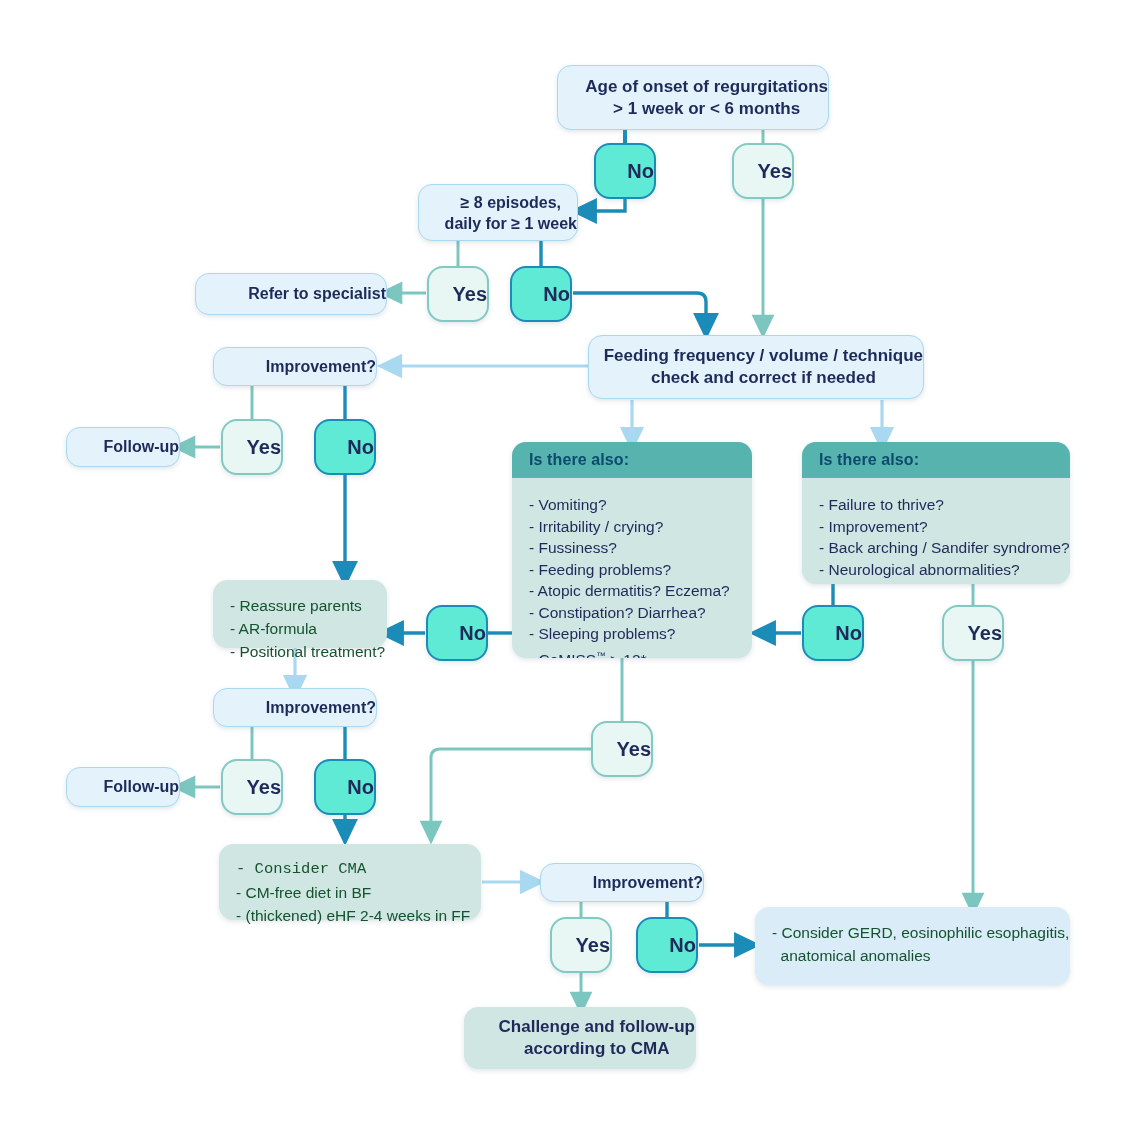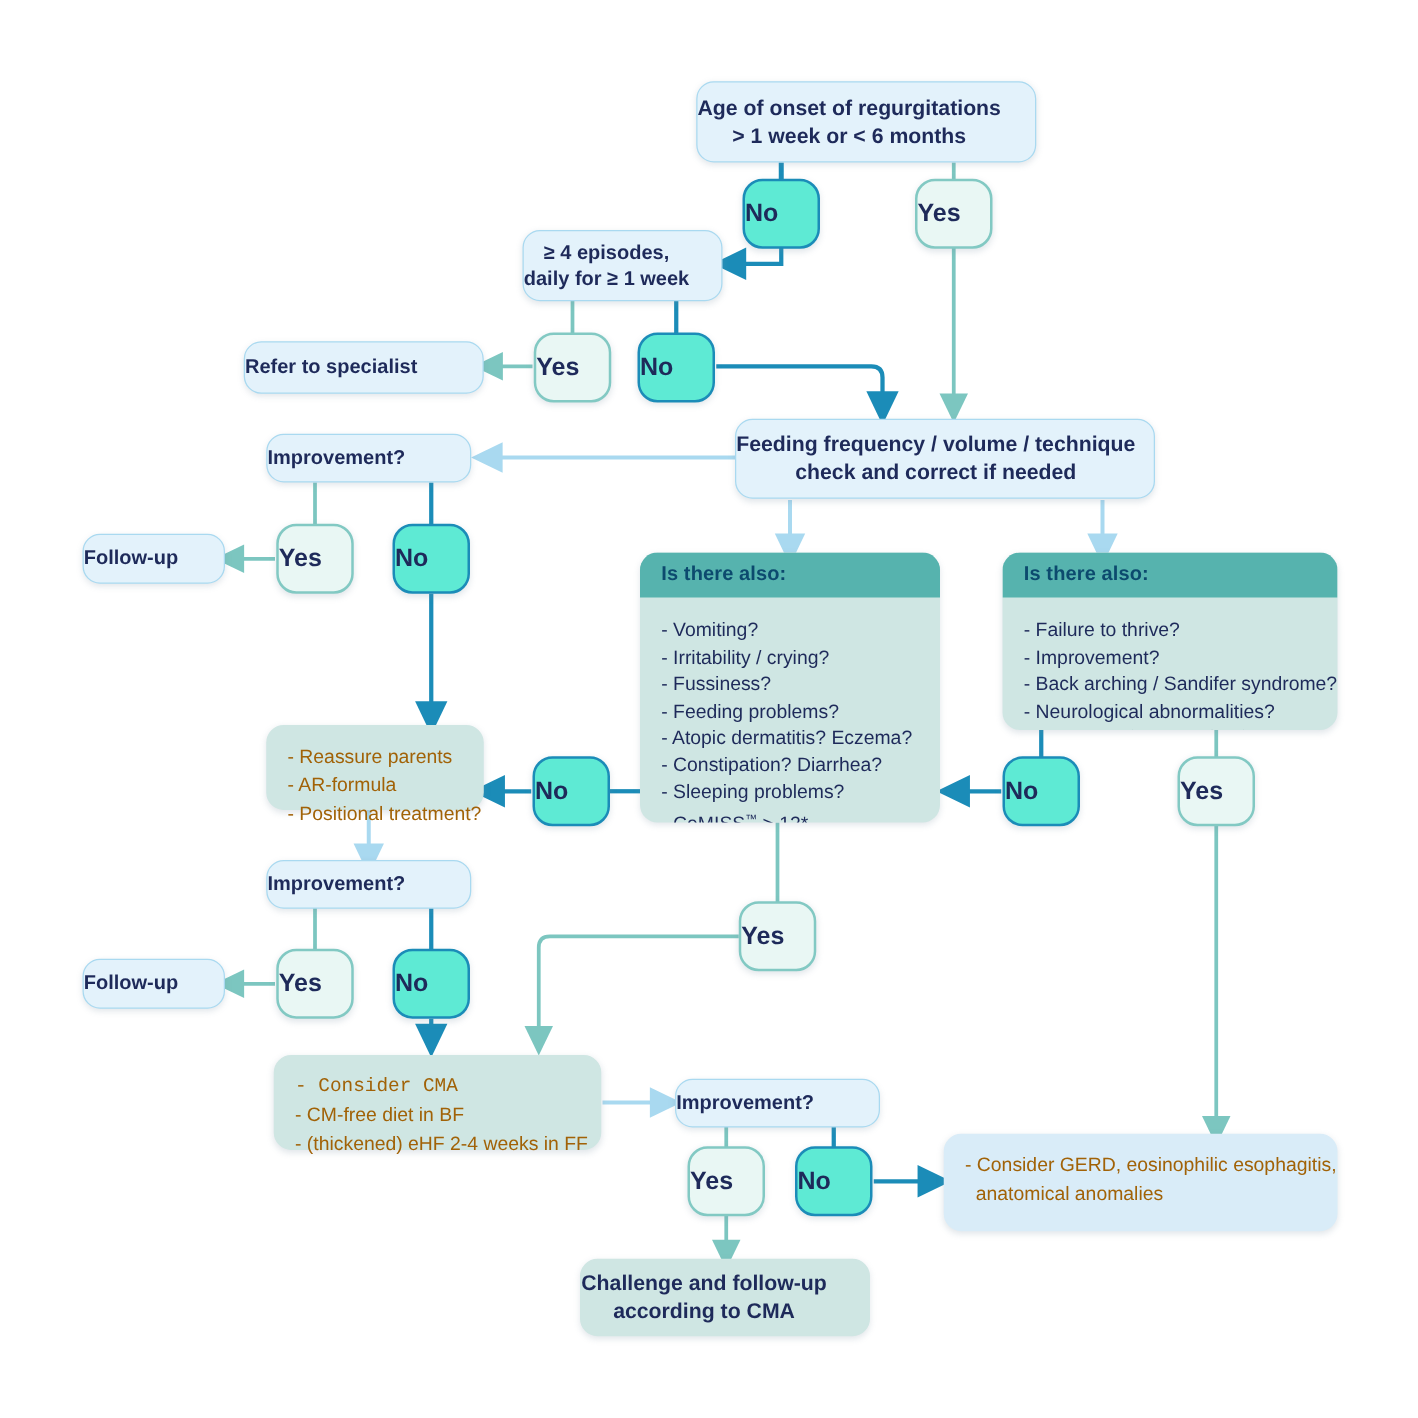--- a/index.html
+++ b/index.html
@@ -11,21 +11,21 @@
   }
   #stage{position:relative;width:1134px;height:1134px;}
 
   svg#edges{position:absolute;left:0;top:0;width:1134px;height:1134px;}
 
   .node{
     position:absolute;
     box-sizing:border-box;
     display:flex;
     align-items:center;
-    justify-content:flex-start;
+    justify-content:flex-end;
     text-align:center;
     color:#1e2a5a;
     border-radius:14px;
     box-shadow:0 2px 5px rgba(120,140,160,.22);
   }
 
   
   .v-blue{            
     background:#e3f2fb;
     border:1.6px solid #a9d9f0;
@@ -81,21 +81,21 @@
     color:#1e2a5a;
     font-size:15.5px;
     line-height:21.5px;
     text-align:left;
   }
   .card .body .li{white-space:nowrap;}
   .card .body .li sup{font-size:9.5px;vertical-align:super;}
 
   .lines{
     text-align:left;
-    color:#a16207;
+    color:#14532d;
     font-size:15.5px;
     line-height:23px;
     display:block;
     padding:14px 16px;
   }
   .lines .li{white-space:nowrap;}
   .node.listbox{display:block;}
   .node.listbox .lines{padding:13px 16px;}
 </style>
 </head>
@@ -193,21 +193,21 @@
   <div class="node v-no chip" style="left:594px;top:143px;">
     <span>No</span>
   </div>
 
   <div class="node v-yes chip" style="left:732px;top:143px;">
     <span>Yes</span>
   </div>
 
   <div class="node v-blue bold t16" style="left:418px;top:184px;width:160px;height:57px;line-height:21px;">
     <span>
-      <span>≥ 4 episodes,</span><br>
+      <span>≥ 8 episodes,</span><br>
       <span>daily for ≥ 1 week</span>
     </span>
   </div>
 
   <div class="node v-yes chip" style="left:427px;top:266px;">
     <span>Yes</span>
   </div>
   <div class="node v-no chip" style="left:510px;top:266px;">
     <span>No</span>
   </div>

